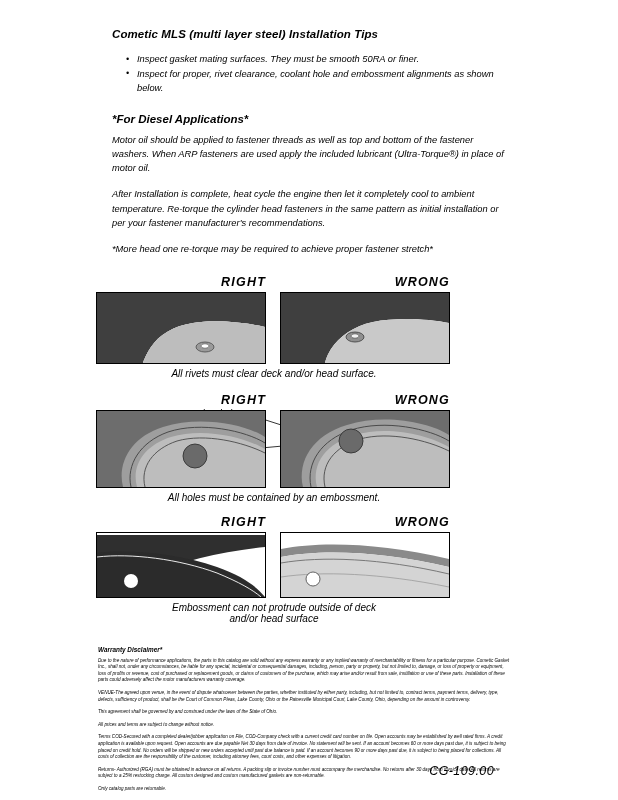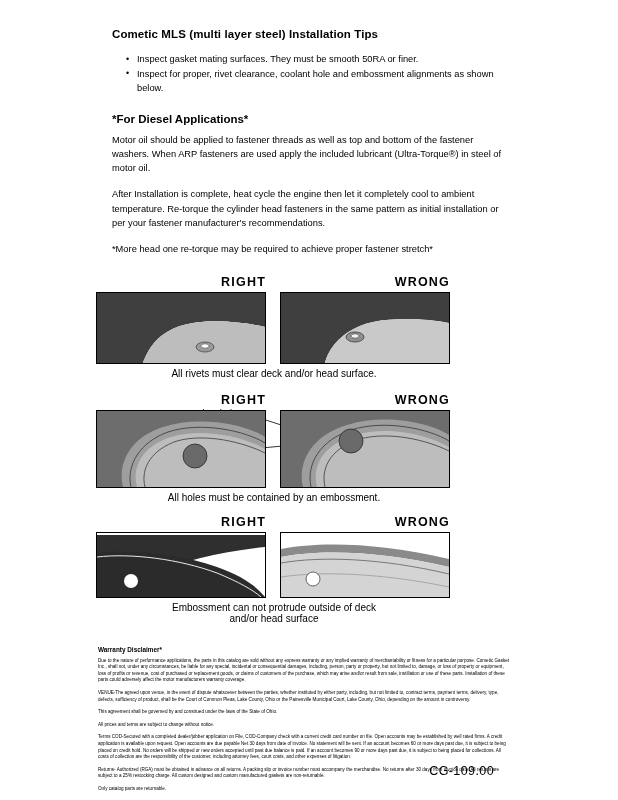--- a/index.html
+++ b/index.html
@@ -14,20 +14,21 @@
     color: #000;
     position: relative;
     overflow: hidden;
   }
   .page {
     position: relative;
     width: 546px;
     height: 800px;
     box-sizing: border-box;
     padding: 28px 34px 10px 34px;
+    font-style: italic;
   }
 
   h1.title {
     font-size: 11.5px;
     font-weight: bold;
     margin: 0 0 9px 78px;
     letter-spacing: 0.1px;
   }
 
   ul.bullets {
@@ -153,21 +154,21 @@
 <div class="page">
 
   <h1 class="title">Cometic MLS (multi layer steel) Installation Tips</h1>
 
   <ul class="sub" style="margin-left:78px;">
     <li>Inspect gasket mating surfaces.  They must be smooth 50RA or finer.</li>
     <li>Inspect for proper, rivet clearance, coolant hole and embossment alignments as shown below.</li>
   </ul>
 
   <h2 class="subhead">*For Diesel Applications*</h2>
-  <p class="body">Motor oil should be applied to fastener threads as well as top and bottom of the fastener washers.  When ARP fasteners are used apply the included lubricant (Ultra-Torque®) in steel of motor oil.</p>
+  <p class="body">Motor oil should be applied to fastener threads as well as top and bottom of the fastener washers.  When ARP fasteners are used apply the included lubricant (Ultra-Torque®) in place of motor oil.</p>
   <p class="body">After Installation is complete, heat cycle the engine then let it completely cool to ambient temperature. Re-torque the cylinder head fasteners in the same pattern as initial installation or per your fastener manufacturer's recommendations.</p>
   <p class="body last">*More head one re-torque may be required to achieve proper fastener stretch*</p>
 
   <div class="figs">
     <div class="figrow">
       <div class="figcol">
         <div class="figlabel">RIGHT</div>
         <div class="figbox">
           <svg width="168" height="70" viewBox="0 0 168 70">
             <rect x="0" y="0" width="168" height="70" fill="#ffffff"></rect>

